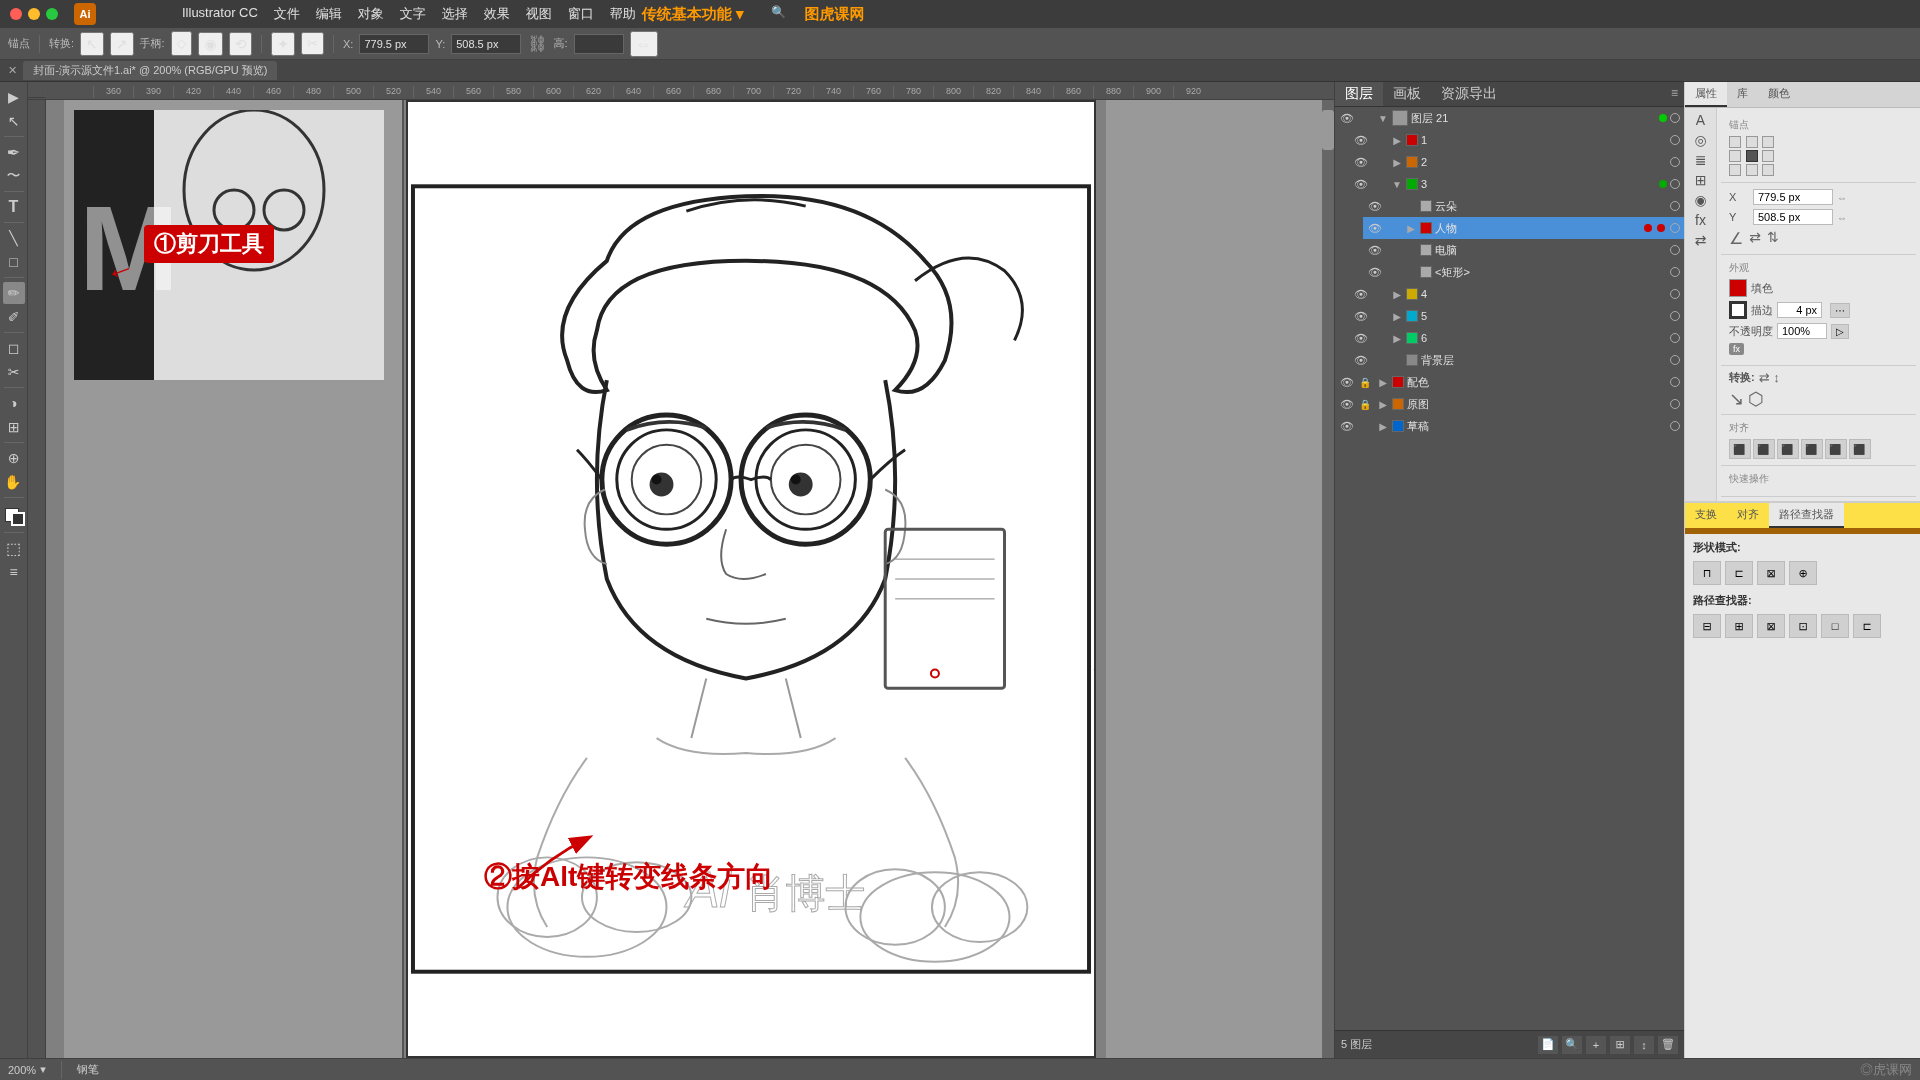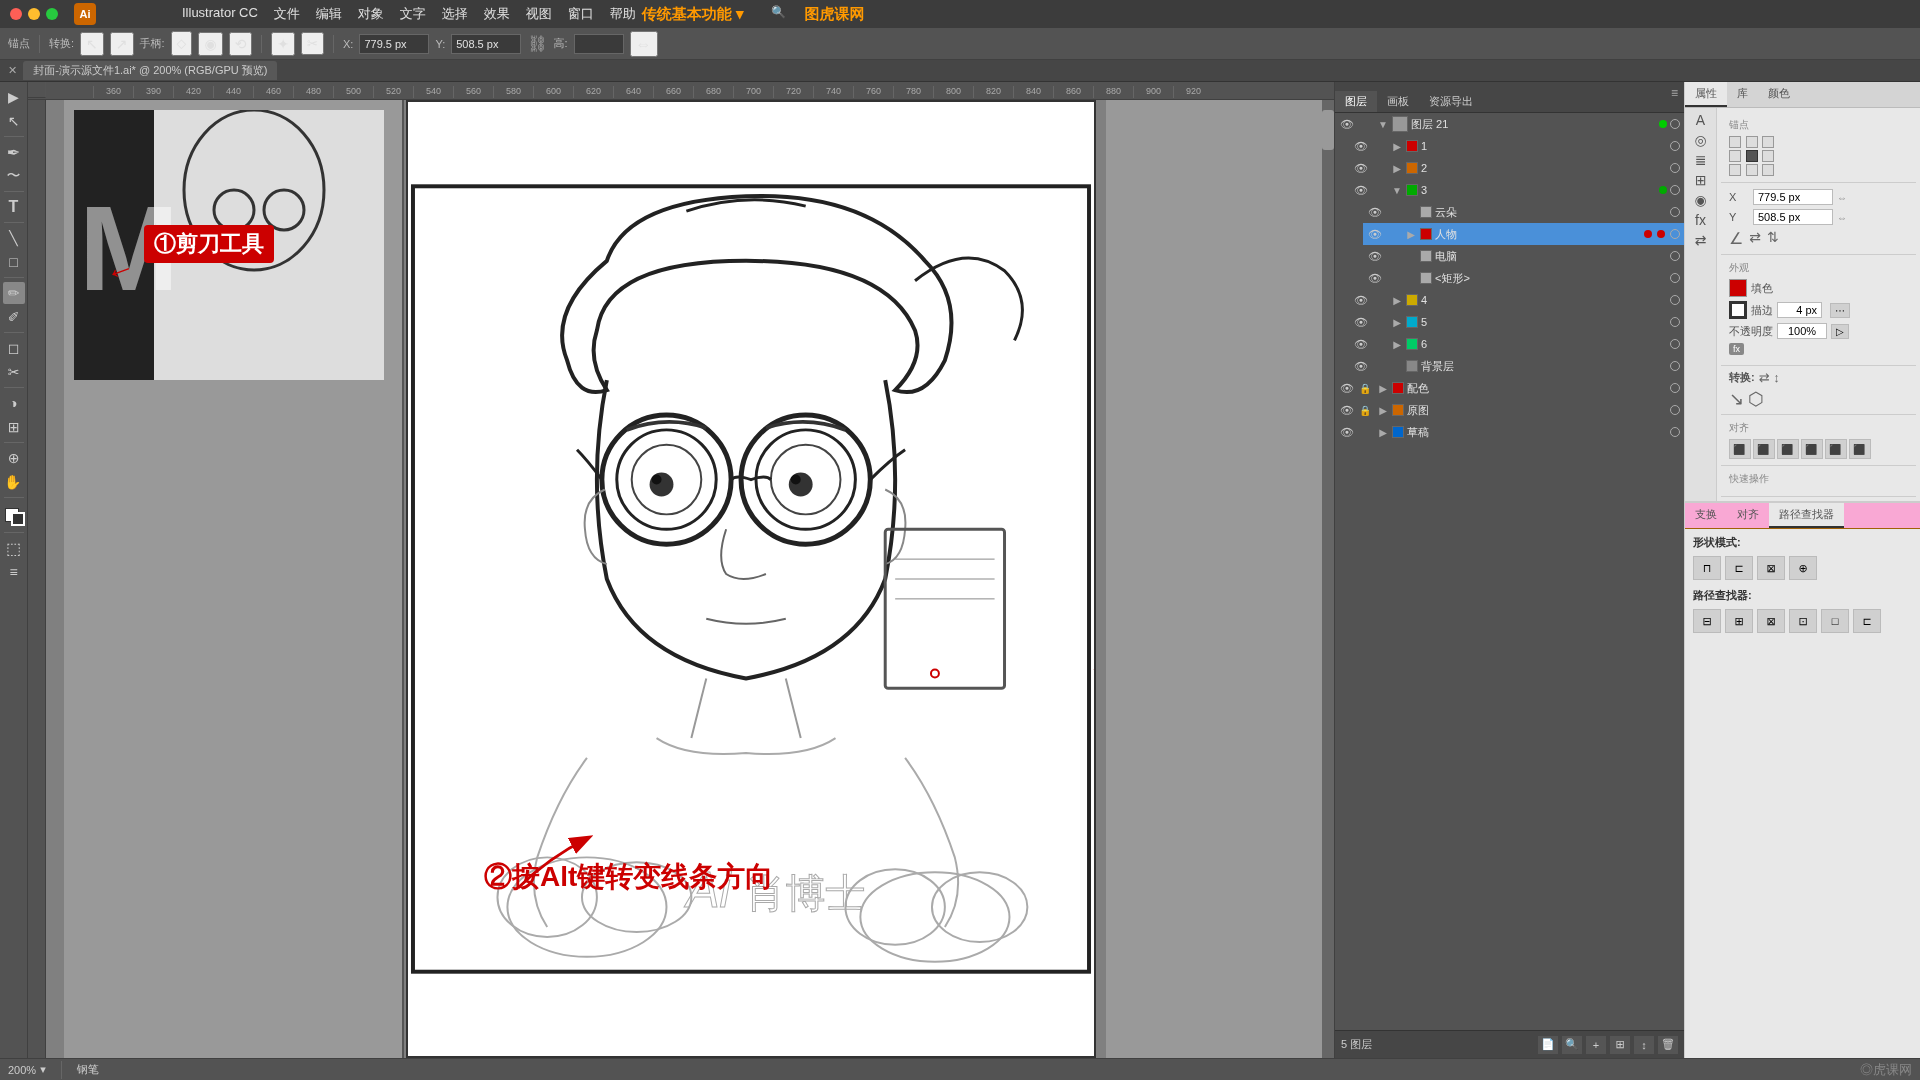--- a/index.html
+++ b/index.html
@@ -275,24 +275,23 @@
       flex-direction: column;
       border-left: 1px solid #404040;
     }
     .layers-tabs {
       display: flex;
       background: #464646;
       border-bottom: 1px solid #333;
     }
     .layers-tab {
       padding: 3px 10px;
-      font-size: 11px;
+      font-size: 14px;
       color: #ccc;
       cursor: pointer;
-      margin-top: 9px;
     }
     .layers-tab.active {
       background: #535353;
       color: #fff;
     }
 
     .layer-row {
       display: flex;
       align-items: center;
       height: 22px;
@@ -955,21 +954,21 @@
           </div>
           <div class="right-row">
             <div style="width:18px;height:18px;border:3px solid #333;background:white;"></div>
             <span class="right-label">描边</span>
             <input class="right-input" style="width: 45px; text-align: right;" value="4 px">
             <span style="font-size:11px;color:#666;"></span>
             <button style="background:#d0d0d0;border:1px solid #bbb;font-size:10px;padding:1px 4px;cursor:pointer;">⋯</button>
           </div>
           <div class="right-row">
             <span class="right-label">不透明度</span>
-            <input class="right-input" style="width: 50px; text-align: center;" value="100%">
+            <input class="right-input" style="width: 50px;" value="100%">
             <button style="background:#d0d0d0;border:1px solid #bbb;font-size:10px;padding:1px 4px;cursor:pointer;">▷</button>
           </div>
           <div class="right-row">
             <span class="fx-badge">fx</span>
           </div>
         </div>
 
         <div class="transform-section">
           <div class="section-header">
             <span class="section-label">转换:</span>
@@ -994,21 +993,21 @@
         </div>
 
         <div class="right-section">
           <div class="right-section-title">快速操作</div>
         </div>
 
       </div>
     </div>
 
     <div style="flex:1;background:#e8e8e8;border-top:1px solid #ccc;">
-      <div style="display:flex;background:#f9a8d4;border-bottom:1px solid #a16207;">
+      <div style="display:flex;background:#fde047;border-bottom:6px solid #a16207;">
         <div class="right-tab">支换</div>
         <div class="right-tab">对齐</div>
         <div class="right-tab active">路径查找器</div>
       </div>
 
       <div class="path-panel">
         <div class="path-title">形状模式:</div>
         <div class="path-row">
           <button class="path-btn">⊓</button>
           <button class="path-btn">⊏</button>

